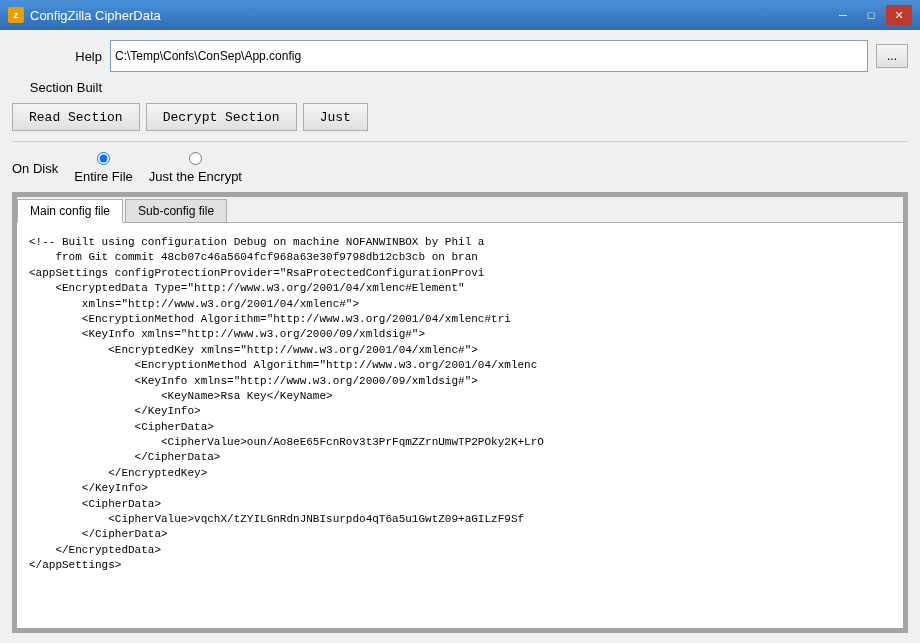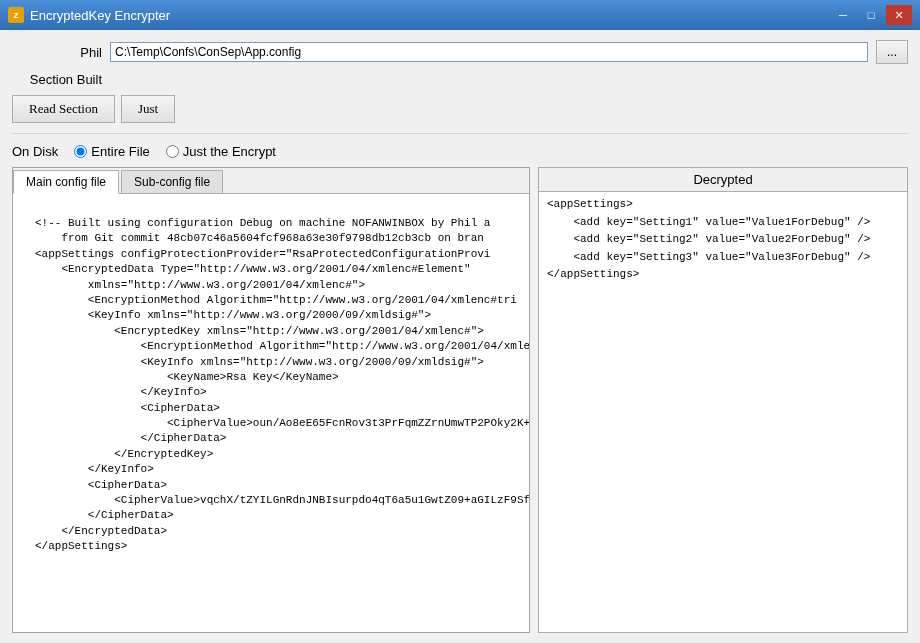--- a/index.html
+++ b/index.html
@@ -79,21 +79,21 @@
       gap: 8px;
     }
     .form-label {
       font-size: 13px;
       color: #000;
       min-width: 90px;
       text-align: right;
     }
     .form-input {
       flex: 1;
-      height: 20px;
+      height: 32px;
       border: 1px solid #7a9cc6;
       background: white;
       padding: 2px 4px;
       font-size: 12px;
       font-family: inherit;
       color: #000;
     }
     .browse-btn {
       width: 32px;
       height: 24px;
@@ -112,55 +112,56 @@
       gap: 6px;
       align-items: center;
     }
     .action-btn {
       height: 28px;
       padding: 0 16px;
       border: 1px solid #adadad;
       background: linear-gradient(to bottom, #f5f5f5, #e0e0e0);
       cursor: pointer;
       font-size: 13px;
-      font-family: Liberation Serif, serif;
+      font-family: Liberation Mono, monospace;
       color: #000;
     }
 
     
     .radio-row {
       display: flex;
       align-items: center;
       gap: 16px;
       font-size: 13px;
     }
     .radio-option {
       display: flex;
       align-items: center;
       gap: 4px;
       cursor: pointer;
+      flex-direction: column;
     }
     .radio-option input[type="radio"] {
       cursor: pointer;
     }
 
     
     .content-area {
       display: flex;
       gap: 8px;
       flex: 1;
       min-height: 0;
     }
 
     
     .left-panel {
       flex: 1;
       display: flex;
       flex-direction: column;
-      border: 1px solid #a3a3a3;
+      border: 5px solid #a3a3a3;
       background: #d946ef;
       min-width: 0;
     }
 
     
     .tabs {
       display: flex;
       background: #f0f0f0;
       border-bottom: 1px solid #adadad;
     }
@@ -178,21 +179,21 @@
       background: white;
       border-bottom: 1px solid white;
       margin-bottom: -1px;
       z-index: 1;
     }
 
     
     .code-area {
       flex: 1;
       overflow: auto;
-      padding: 22px;
+      padding: 12px;
       font-family: 'Courier New', monospace;
       font-size: 11px;
       line-height: 1.4;
       color: #000;
       white-space: pre;
       background: white;
       border: none;
       resize: none;
       outline: none;
       min-height: 0;
@@ -245,43 +246,44 @@
 <body>
 
 <div class="titlebar">
   <div class="titlebar-left">
     <div class="titlebar-icon">
       <svg width="14" height="14" viewBox="0 0 14 14">
         <rect x="1" y="1" width="12" height="12" rx="1" fill="#e8a000"></rect>
         <text x="7" y="10" text-anchor="middle" font-size="8" fill="white" font-weight="bold">Z</text>
       </svg>
     </div>
-    <span class="titlebar-title">EncryptedKey Encrypter</span>
+    <span class="titlebar-title">ConfigZilla CipherData</span>
   </div>
   <div class="titlebar-controls">
     <button class="titlebar-btn">─</button>
     <button class="titlebar-btn">□</button>
     <button class="titlebar-btn close">✕</button>
   </div>
 </div>
 
 <div class="window-content">
 
   <div class="form-row">
-    <span class="form-label">Phil</span>
+    <span class="form-label">Help</span>
     <input class="form-input" type="text" value="C:\Temp\Confs\ConSep\App.config" style="">
     <button class="browse-btn">...</button>
   </div>
 
   <div class="form-row">
     <span class="form-label">Section Built</span>
   </div>
 
   <div class="buttons-row">
     <button class="action-btn">Read Section</button>
+    <button class="action-btn">Decrypt Section</button>
     <button class="action-btn">Just</button>
   </div>
 
   <hr class="separator">
 
   <div class="radio-row">
     <span>On Disk</span>
     <label class="radio-option">
       <input type="radio" name="scope" checked="" style="">
       <span>Entire File</span>
@@ -316,23 +318,15 @@
                 &lt;/CipherData&gt;
             &lt;/EncryptedKey&gt;
         &lt;/KeyInfo&gt;
         &lt;CipherData&gt;
             &lt;CipherValue&gt;vqchX/tZYILGnRdnJNBIsurpdo4qT6a5u1GwtZ09+aGILzF9Sf
         &lt;/CipherData&gt;
     &lt;/EncryptedData&gt;
 &lt;/appSettings&gt;</textarea>
     </div>
 
-    <div class="right-panel">
-      <div class="right-panel-header">Decrypted</div>
-      <div class="right-code-area">&lt;appSettings&gt;
-    &lt;add key="Setting1" value="Value1ForDebug" /&gt;
-    &lt;add key="Setting2" value="Value2ForDebug" /&gt;
-    &lt;add key="Setting3" value="Value3ForDebug" /&gt;
-&lt;/appSettings&gt;</div>
-    </div>
 
   </div>
 </div>
 
 </body></html>

